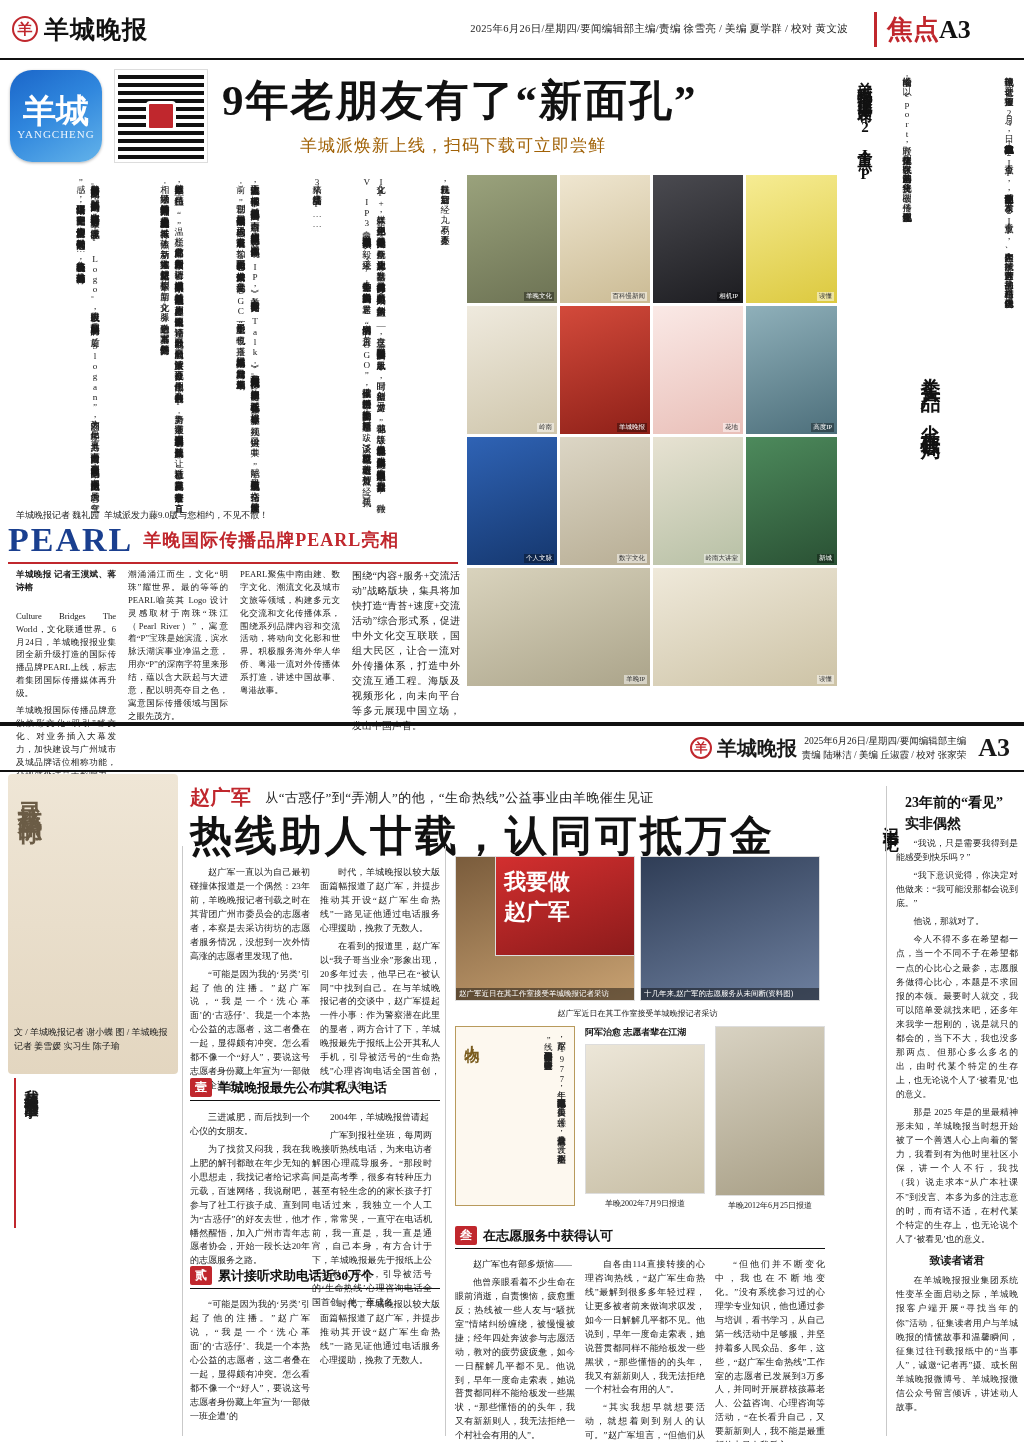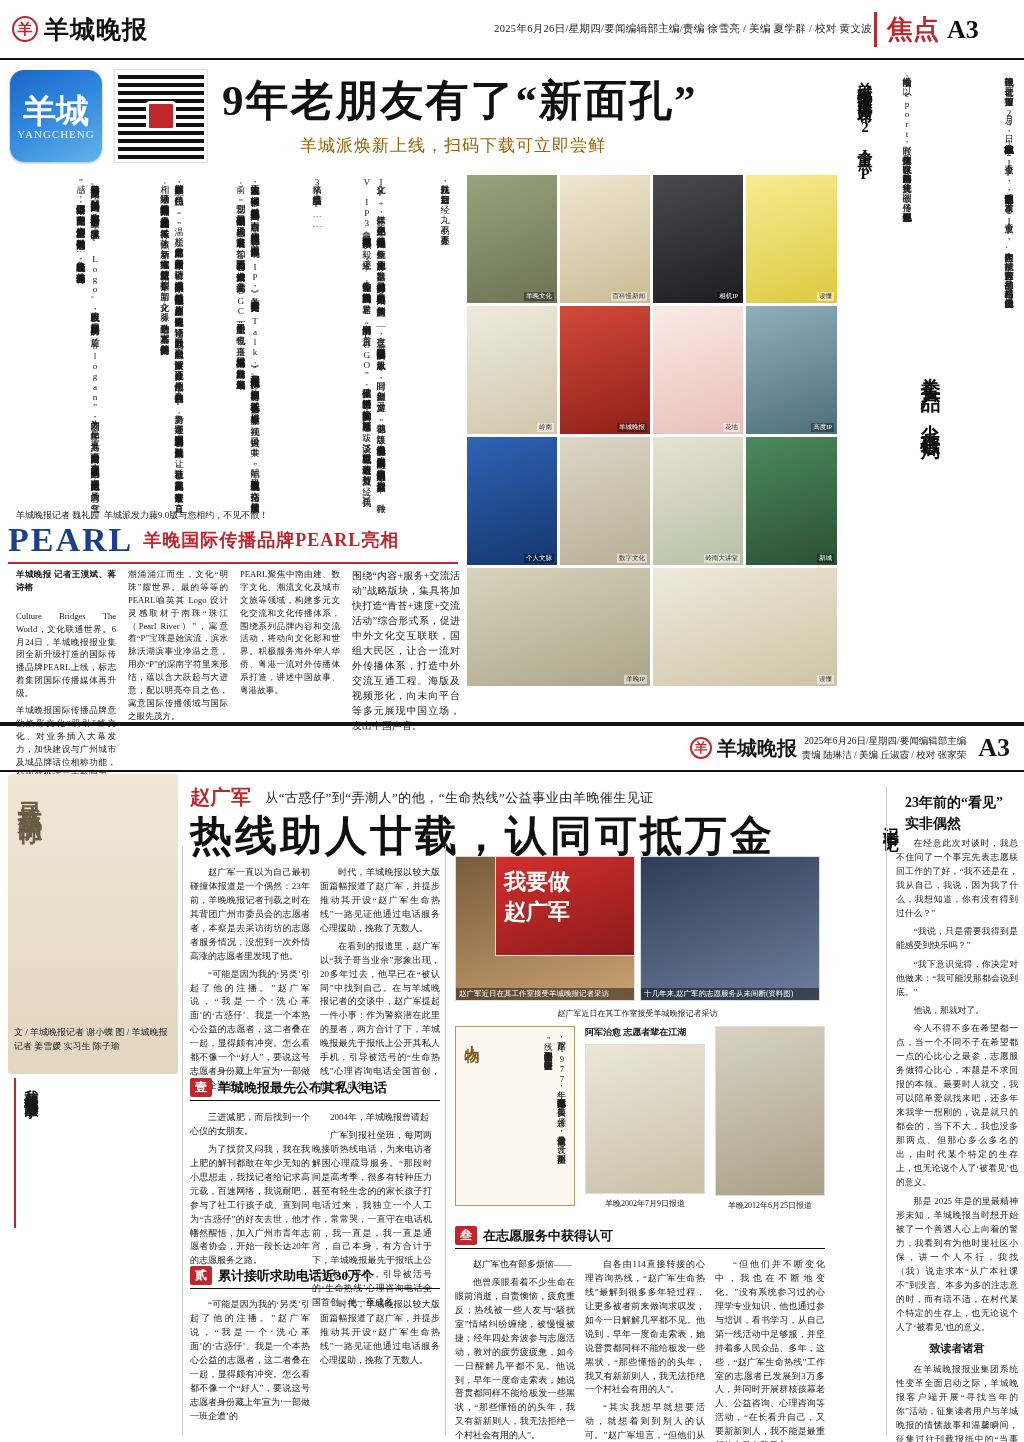--- a/index.html
+++ b/index.html
@@ -25,36 +25,36 @@
     width:26px; height:26px; border-radius:50%;
     border:2px solid #c0272d; color:#c0272d;
     display:flex; align-items:center; justify-content:center;
     font-size:15px; font-weight:bold;
   }
   .mast-logo .name {
     font-size:25px; font-weight:bold; letter-spacing:1px;
     color:#111; font-family:"Liberation Serif", serif;
   }
   .mast-credits {
-    flex:1; text-align:right; font-size:10.5px; color:#222; padding-right:2px;
+    flex:1; text-align:right; font-size:10.5px; color:#222; padding-right:26px;
     letter-spacing:.3px;
   }
   .mast-section {
     width:150px; border-left:3px solid #c0272d; padding-left:10px;
-    display:flex; align-items:baseline; gap:8px;
+    display:flex; align-items:baseline; 
   }
   .mast-section .sec { font-size:26px; font-weight:bold; color:#c0272d; }
   .mast-section .pg { font-size:26px; font-weight:bold; color:#111; }
 
   
   .top-half { position:absolute; left:0; top:62px; width:1024px; height:665px; }
 
   .brandbox {
     position:absolute; left:10px; top:8px; width:92px; height:92px;
-    border-radius:14px; overflow:hidden;
+    border-radius:22px; overflow:hidden;
     background:linear-gradient(150deg,#1b66c9 0%,#2f86dd 45%,#63b3ea 100%);
     color:#fff; display:flex; flex-direction:column; align-items:center; justify-content:center;
     box-shadow:0 1px 3px rgba(0,0,0,.3);
   }
   .brandbox .bb-top { font-size:11px; letter-spacing:1px; opacity:.9;}
   .brandbox .bb-main { font-size:33px; font-weight:bold; line-height:1.05; margin-top:2px;}
   .qr {
     position:absolute; left:115px; top:8px; width:92px; height:92px;
     background:
       repeating-linear-gradient(0deg,#111 0 4px,#fff 4px 8px),
@@ -407,21 +407,20 @@
     </div>
     <div class="bcol" style="left:585px; top:532px; width:120px; height:175px;">
       <p>自各由114直接转接的心理咨询热线，“赵广军生命热线”最解到很多多年轻过程，让更多被者前来做询求叹发，如今一日解解几平都不见。他说到，早年一度命走索表，她说普贯都同样不能给板发一些黑状，“那些懂悟的的头年，我又有新新则人，我无法拒绝一个村社会有用的人”。</p>
       <p>“其实我想早就想要活动，就想着则到别人的认可。”赵广军坦言，“但他们从建到别人的认可。”</p>
     </div>
     <div class="bcol" style="left:715px; top:532px; width:110px; height:175px;">
       <p>“但他们并不断变化中，我也在不断地变化。”没有系统参习过的心理学专业知识，他也通过参与培训，看书学习，从自己第一线活动中足够服，并坚持着多人民众品、多年，这些，“赵广军生命热线”工作室的志愿者已发展到3万多人，并同时开展群核孩幕老人、公益咨询、心理咨询等活动，“在长看升自己，又要新新则人，我不能是最重新的力量在我后方</p>
     </div>
 
     <div class="right-note">
-      <p>在经意此次对谈时，我总不住问了一个事完先表志愿联回工作的了好，“我不还是在，我从自己，我说，因为我了什么，我想知道，你有没有得到过什么？”</p>
       <p>“我说，只是需要我得到是能感受到快乐吗？”</p>
       <p>“我下意识觉得，你决定对他做来：“我可能没那都会说到底。”</p>
       <p>他说，那就对了。</p>
       <p>今人不得不多在希望都一点，当一个不同不子在希望都一点的心比心之最参，志愿服务做得心比心，本题是不求回报的本领。最要时人就交，我可以陪单爱就找来吧，还多年来我学一想刚的，说是就只的都会的，当下不大，我也没多那两点、但那心多么多名的出，由时代某个特定的生存上，也无论说个人了‘被看见’也的意义。</p>
       <p>那是 2025 年是的里最精神形未知，羊城晚报当时想开始被了一个善遇人心上向着的警力，我看到有为他时里社区小保，讲一个人不行，我找（我）说走求本“从广本社课不”到没言、本多为多的注志意的时，而有话不适，在村代某个特定的生存上，也无论说个人了‘被看见’也的意义。</p>
       <div class="rn-head">致读者诸君</div>
       <p>在羊城晚报报业集团系统性变革全面启动之际，羊城晚报客户端开展“寻找当年的你”活动，征集读者用户与羊城晚报的情愫故事和温馨瞬间，征集过往刊载报纸中的“当事人”，诚邀“记者再”摄、或长留羊城晚报微博号、羊城晚报微信公众号留言倾诉，讲述动人故事。</p>
     </div>
 
     <div class="hairline" style="left:886px; top:60px; width:1px; height:650px;"></div>

